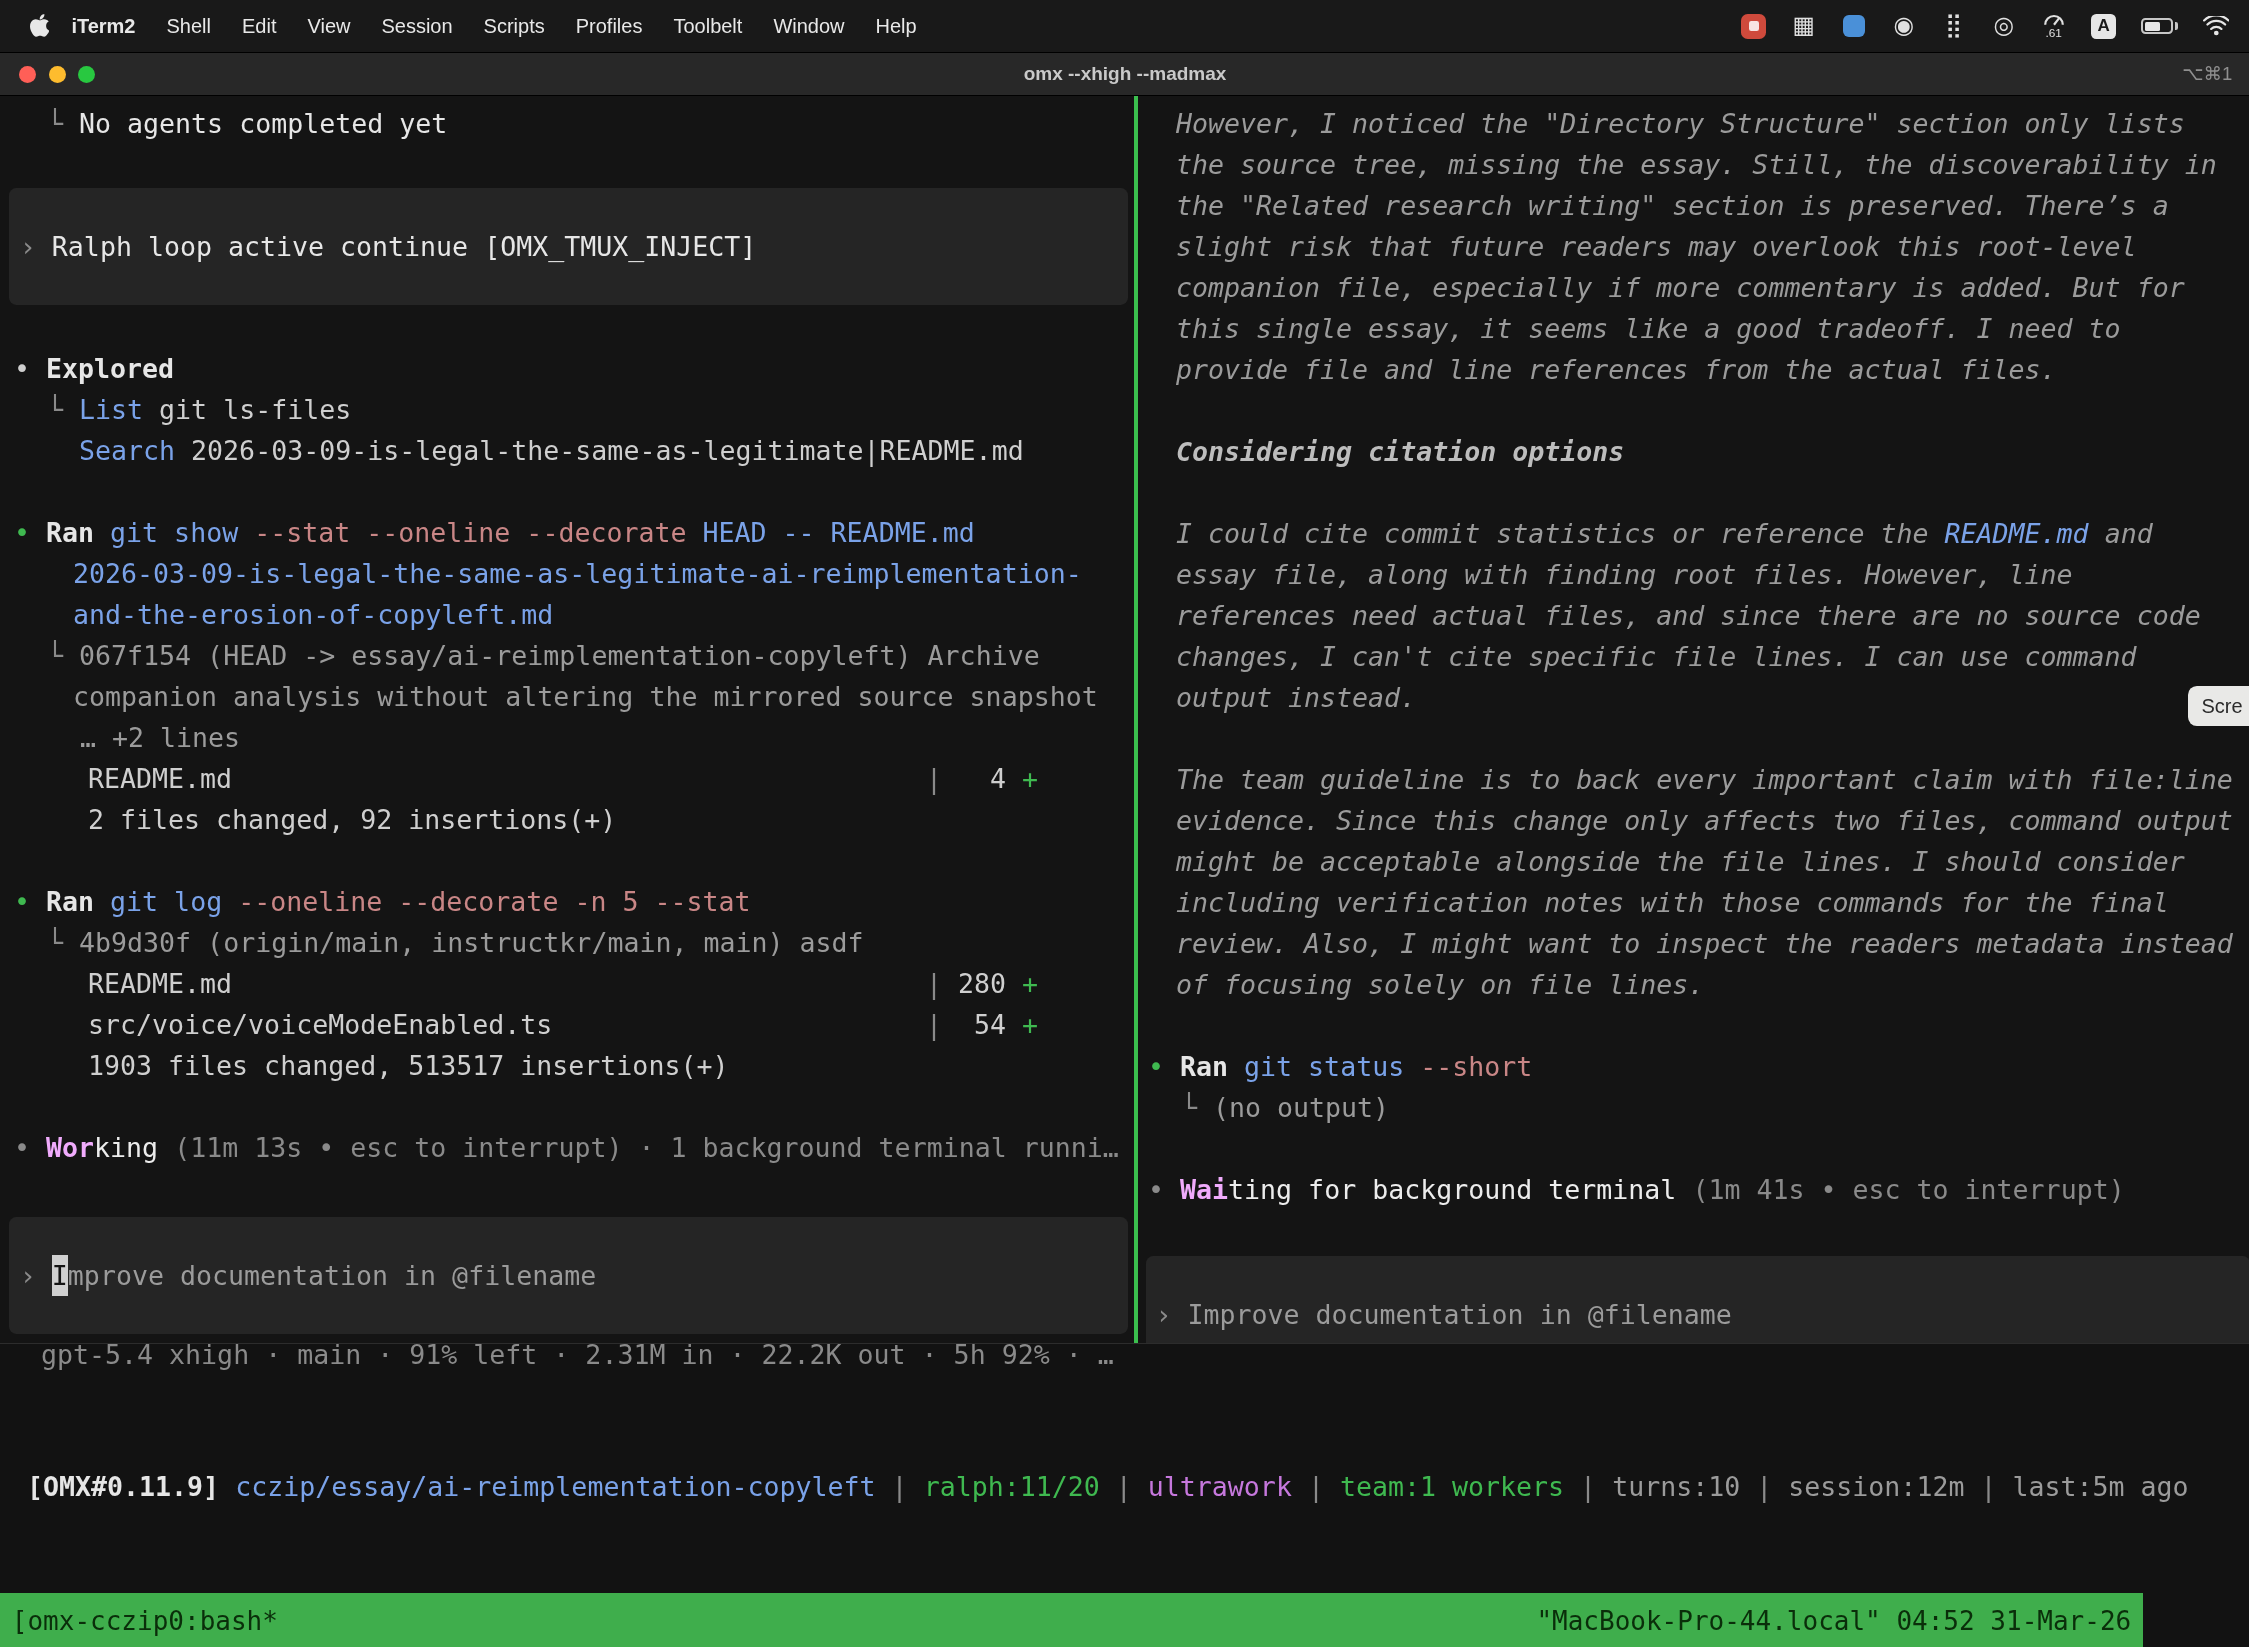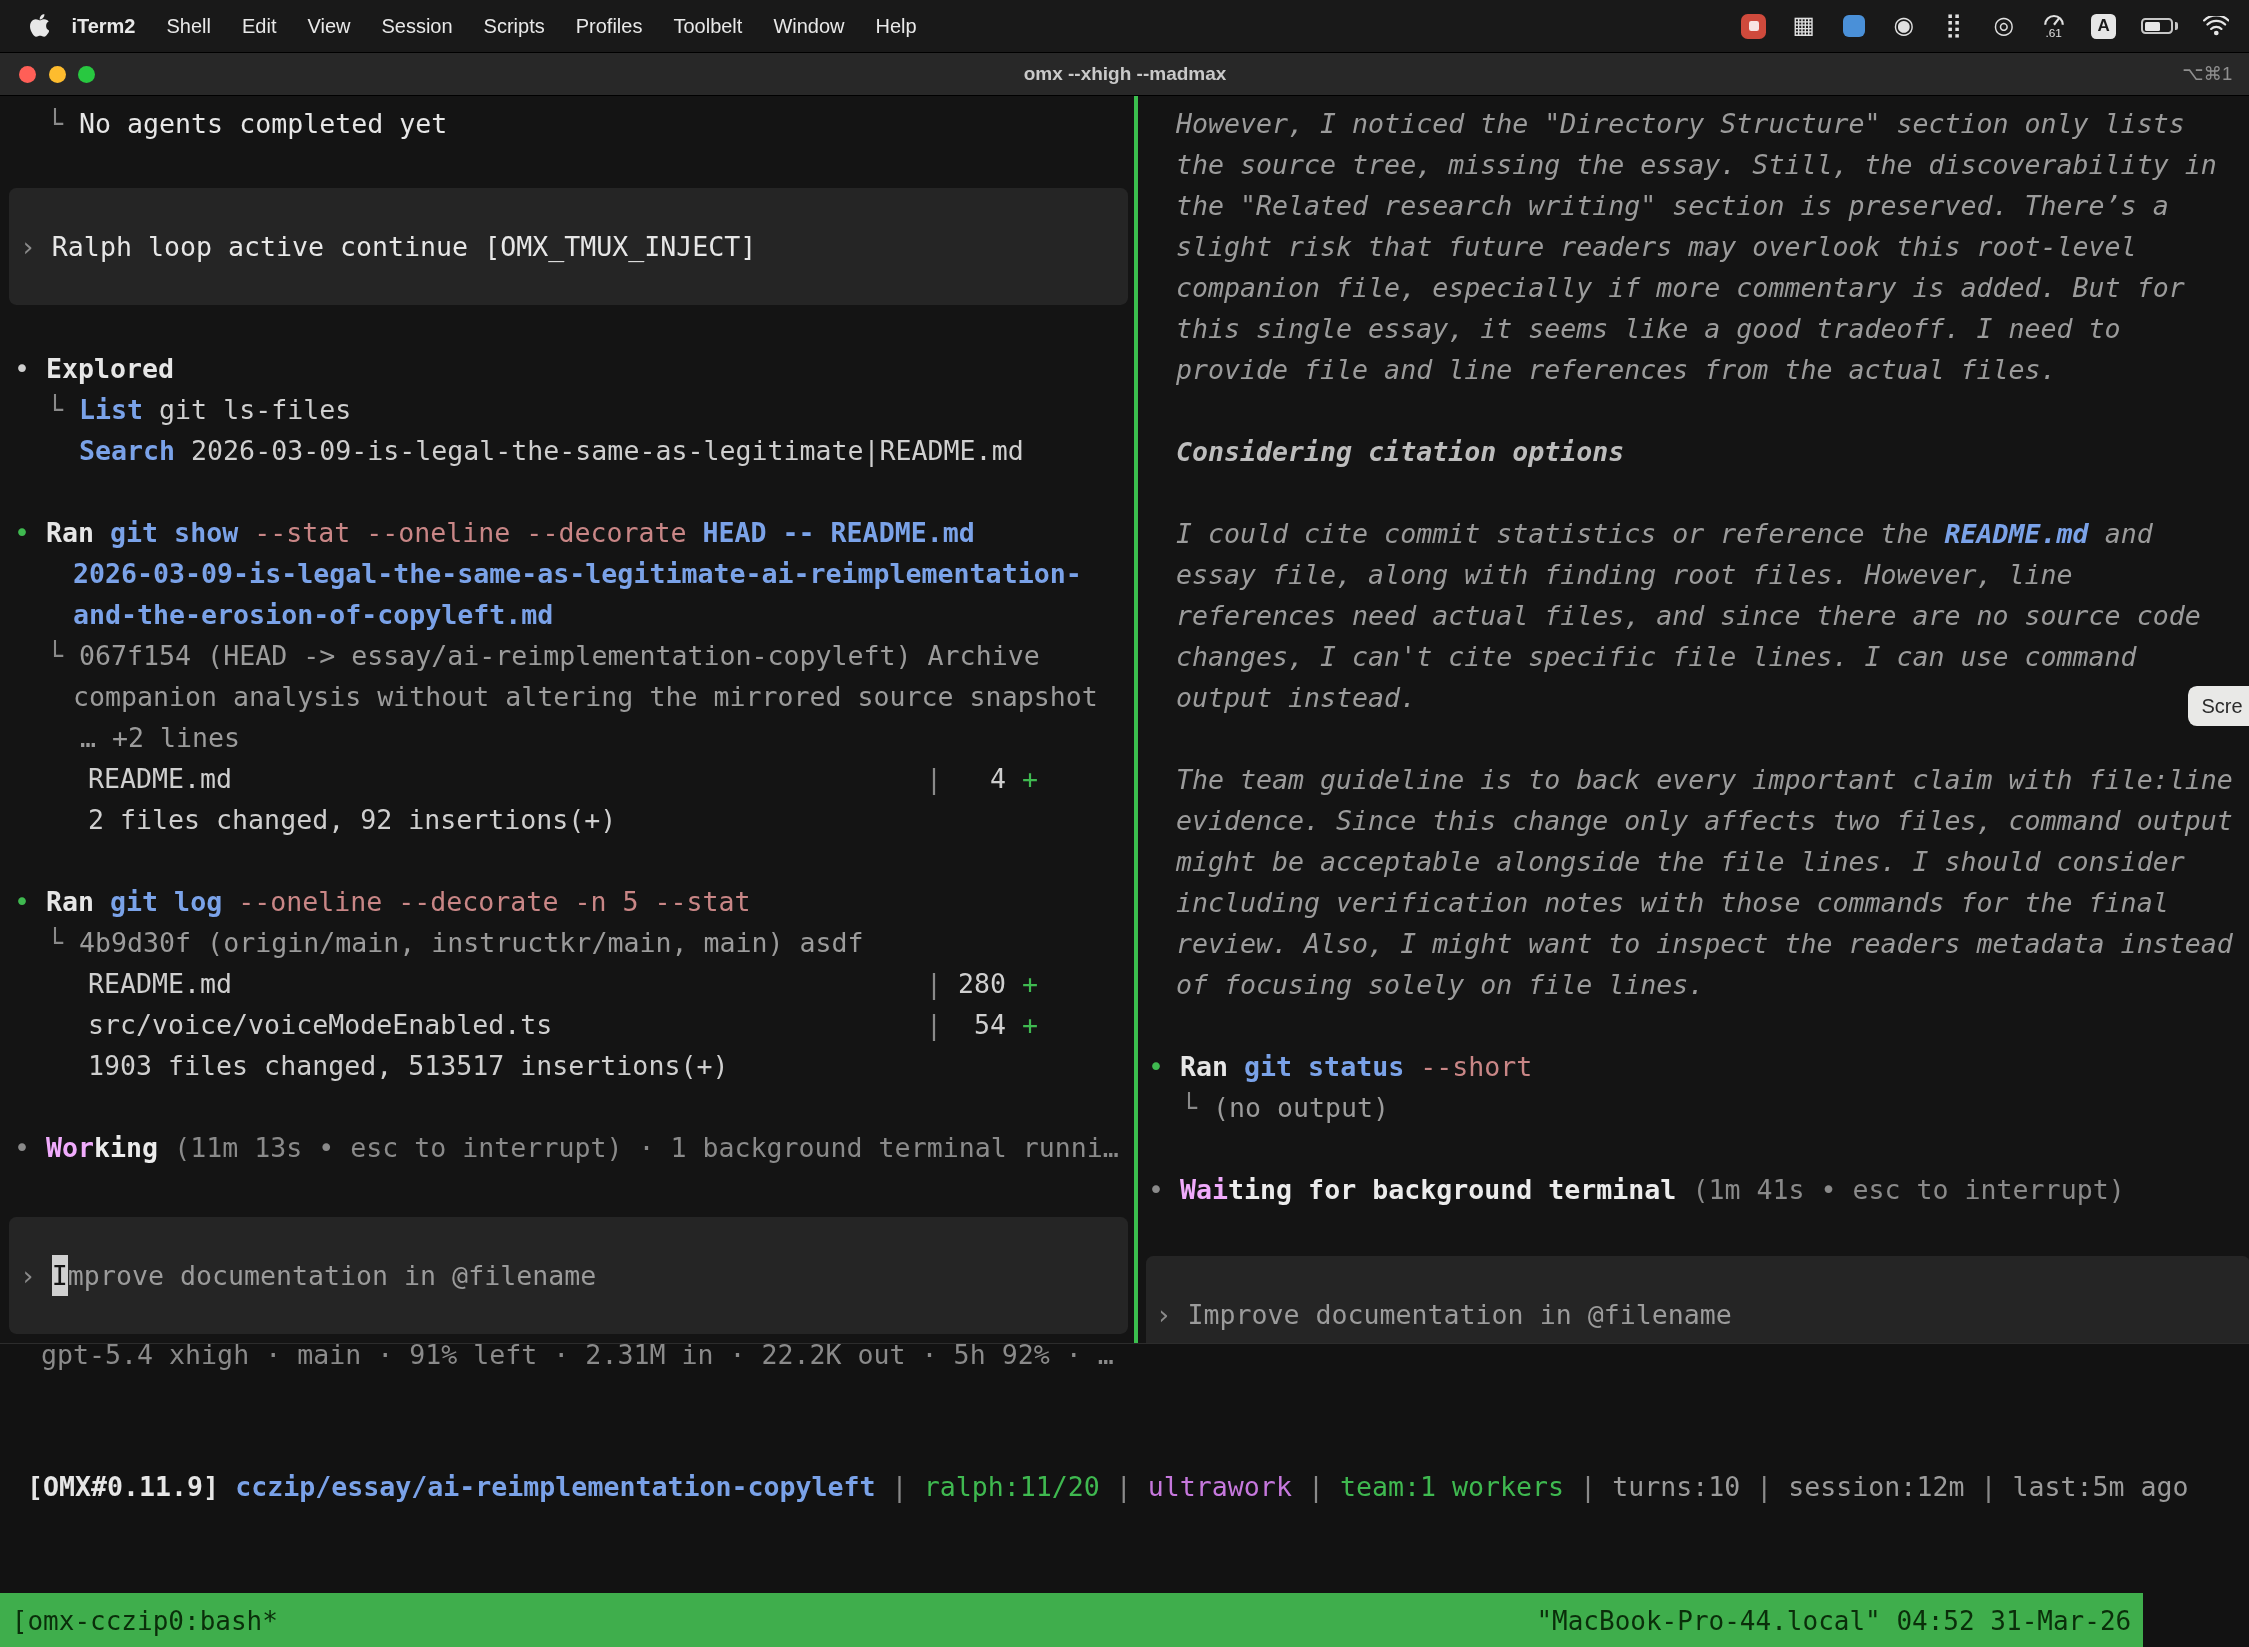--- a/index.html
+++ b/index.html
@@ -44,24 +44,24 @@
   .pane { font-size:26.6px; line-height:41px; }
   .pane-left { width:1134px; padding:6.6px 0 0 14px; }
   .divider { width:3.7px; background:#3bbf4e; }
   .pane-right { flex:1; padding:6.6px 0 0 10.3px; overflow:hidden; }
   .tline { height:41px; white-space:pre; position:relative; }
   .blank { height:41px; }
   .sp58{height:43px;} .sp60{height:44px;} .sp62{height:46px;} .sp66{height:49px;}
   .ind2{padding-left:33px;} .ind3{padding-left:65px;} .ind4{padding-left:59px;}
   .ind5{padding-left:66px;} .ind6{padding-left:74px;} .ind-t{padding-left:27px;} .indent{padding-left:28px;}
   .c-fg{color:#e6e6e6;} .c-fg2{color:#cfcfcf;} .c-dim{color:#8a8a8a;} .c-gray{color:#9b9b9b;}
-  .c-blue{color:#7aa2e8;font-weight:bold;} .c-rose{color:#c98686;} .c-green{color:#3fb950;} .c-mag{color:#c678dd;}
+  .c-blue{color:#7aa2e8;} .c-rose{color:#c98686;} .c-green{color:#3fb950;} .c-mag{color:#c678dd;}
   .b{font-weight:bold;} .it{font-style:italic;}
   .it-b{font-style:italic; font-weight:bold; color:#bdbdbd;}
-  .shim-dim{color:#f0abfc; font-weight:bold;} .shim-br{color:#ececec; font-weight:bold;}
+  .shim-dim{color:#f0abfc; font-weight:bold;} .shim-br{color:#ececec; font-weight:normal;}
   .banner { height:117px; background:#252525; border-radius:7.4px; margin:0 5.9px 0 -5.2px;
     display:flex; align-items:center; padding-left:11px; white-space:pre; }
   .input-band { height:117px; background:#252525; border-radius:7.4px;
     display:flex; align-items:center; white-space:pre; }
   .input-band.left-band { margin:0 5.9px 0 -5.2px; padding-left:11px; }
   .input-band.right-band { margin:0 0 0 -1.5px; padding-left:8.9px; }
   .cursor { background:#d0d0d0; color:#141414; }
   .stat-col { position:absolute; left:912px; top:0; white-space:pre; }
 
   

